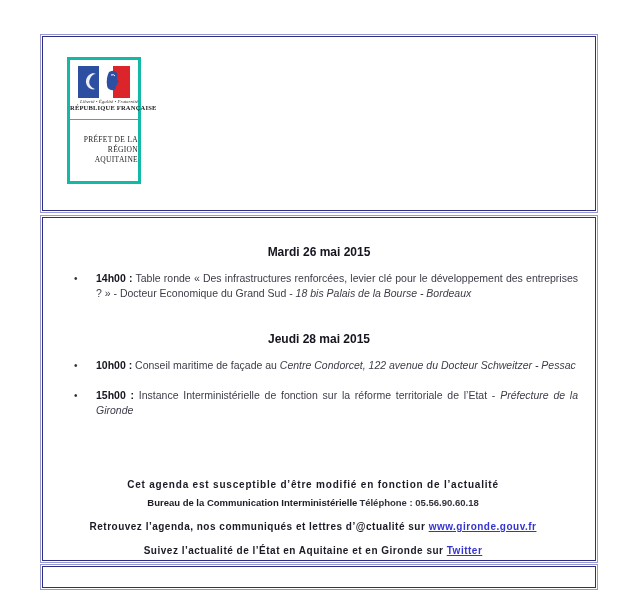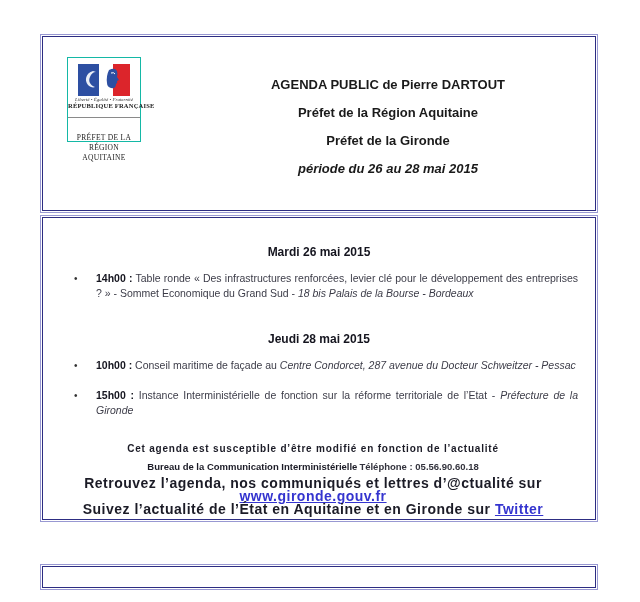--- a/index.html
+++ b/index.html
@@ -13,29 +13,29 @@
   }
   
   .dbox {
     position: absolute;
     background: #ffffff;
     border: 1px solid #2d2d82;
     outline: 1px solid #9898d2;
     outline-offset: 1px;
   }
   .header-box { left: 42px; top: 36px; width: 554px; height: 175px; }
-  .main-box   { left: 42px; top: 217px; width: 554px; height: 303px; }
+  .main-box   { left: 42px; top: 217px; width: 554px; height: 344px; }
   .bottom-box { left: 42px; top: 566px; width: 554px; height: 22px; }
 
   
   .logo {
     position: absolute; left: 24px; top: 20px;
-    width: 74px; height: 85px;
-    border: 1px solid #14b8a6; background: #fff;
-    text-align: center;
+    width: 74px; height: 127px;
+    border: 3px solid #14b8a6; background: #fff;
+    text-align: right;
   }
   .logo-top { height: 60px; border-bottom: 1px solid #8a8a8a; padding-top: 6px; }
   .flag { width: 52px; height: 32px; display: block; margin: 0 auto; }
   .logo-motto {
     font-family: "Liberation Serif", serif; font-style: italic;
     font-size: 5px; color: #3a3a3a; margin-top: 1px; white-space: nowrap;
   }
   .logo-republic {
     font-family: "Liberation Serif", serif; font-weight: bold;
     font-size: 6.5px; color: #1c1c1c; letter-spacing: .2px; white-space: nowrap;
@@ -77,22 +77,22 @@
     font-size: 10px; font-weight: bold; color: #1b1b26;
     letter-spacing: .8px; line-height: 13px; margin-bottom: 5px;
   }
   .f-contact {
     display: flex; justify-content: center; align-items: baseline; gap: 2px;
     font-size: 9.5px; line-height: 13px; margin-bottom: 4px; white-space: nowrap;
   }
   .f-bureau { font-weight: bold; color: #1b1b26; }
   .f-phone { color: #33333d; font-weight: bold; }
   .f-links {
-    font-size: 14px; font-weight: bold; color: #1b1b26;
-    letter-spacing: .5px; line-height: 13px;
+    font-size: 10px; font-weight: bold; color: #1b1b26;
+    letter-spacing: .5px; line-height: 13px; margin-top: 11px;
   }
   a.link { color: #3434cf; text-decoration: underline; cursor: pointer; }
 </style>
 </head>
 <body>
 
 <div class="dbox header-box">
 
   <div class="logo">
     <div class="logo-top">
@@ -106,44 +106,38 @@
       </svg>
       <div class="logo-motto">Liberté • Égalité • Fraternité</div>
       <div class="logo-republic">RÉPUBLIQUE FRANÇAISE</div>
     </div>
     <div class="logo-bottom">
       <div>PRÉFET DE LA RÉGION</div>
       <div>AQUITAINE</div>
     </div>
   </div>
 
-  <div class="titles">
-    <div class="title-line">AGENDA PUBLIC de Pierre DARTOUT</div>
-    <div class="title-line">Préfet de la Région Aquitaine</div>
-    <div class="title-line">Préfet de la Gironde</div>
-    <div class="title-line title-period">période du 26 au 28 mai 2015</div>
-  </div>
 </div>
 
 <div class="dbox main-box">
   <div class="agenda">
 
     <div class="day-date">Mardi 26 mai 2015</div>
     <ul class="events">
       <li class="event">
         <span class="bullet">•</span>
-        <strong>14h00 :</strong><span> Table ronde « Des infrastructures renforcées, levier clé pour le développement des entreprises ? » - Sommet Economique du Grand Sud - </span><em>18 bis Palais de la Bourse - Bordeaux</em>
+        <strong>14h00 :</strong><span> Table ronde « Des infrastructures renforcées, levier clé pour le développement des entreprises ? » - Docteur Economique du Grand Sud - </span><em>18 bis Palais de la Bourse - Bordeaux</em>
       </li>
     </ul>
 
     <div class="day-date second">Jeudi 28 mai 2015</div>
     <ul class="events">
       <li class="event">
         <span class="bullet">•</span>
-        <strong>10h00 :</strong><span> Conseil maritime de façade au </span><em>Centre Condorcet, 287 avenue du Docteur Schweitzer - Pessac</em>
+        <strong>10h00 :</strong><span> Conseil maritime de façade au </span><em>Centre Condorcet, 122 avenue du Docteur Schweitzer - Pessac</em>
       </li>
       <li class="event" style="margin-top:15px;">
         <span class="bullet">•</span>
         <strong>15h00 :</strong><span> Instance Interministérielle de fonction sur la réforme territoriale de l’Etat - </span><em>Préfecture de la Gironde</em>
       </li>
     </ul>
   </div>
 
   <div class="doc-footer">
     <div class="f-notice">Cet agenda est susceptible d’être modifié en fonction de l’actualité</div>

